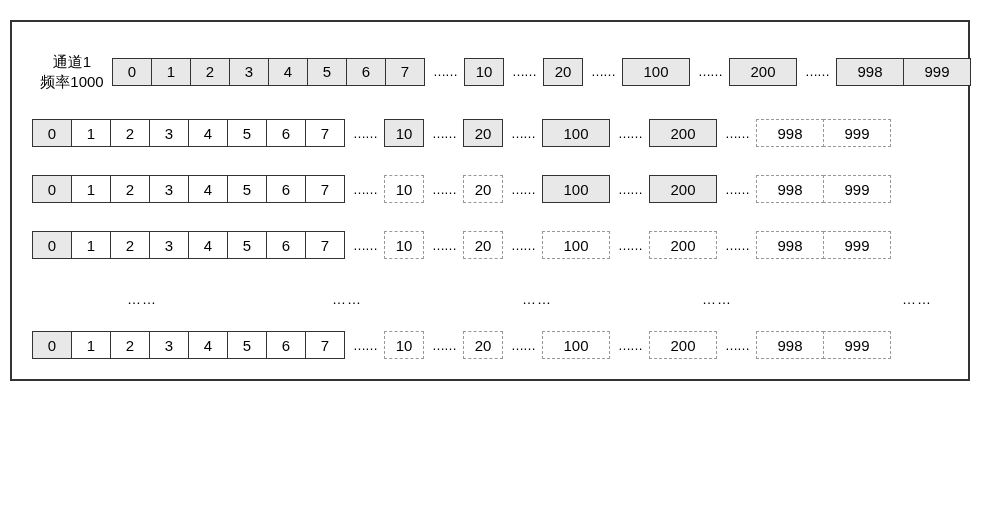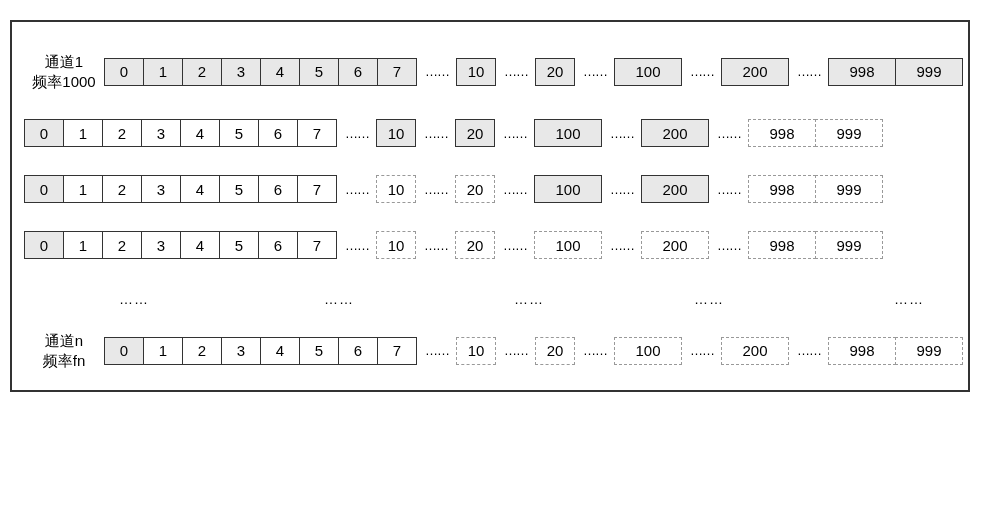--- a/index.html
+++ b/index.html
@@ -4,21 +4,21 @@
 <style>
   body {
     margin: 0;
     padding: 20px 10px;
     font-family: "SimSun", "Microsoft YaHei", sans-serif;
     background: #fff;
     font-size: 14px;
   }
   .container {
     border: 2px solid #333;
-    padding: 30px 20px 20px 12px;
+    padding: 30px 20px 20px 20px;
     width: 960px;
     box-sizing: border-box;
   }
   .row {
     display: flex;
     align-items: center;
     margin-bottom: 28px;
   }
   .row:last-child {
     margin-bottom: 0;
@@ -178,24 +178,20 @@
       </div>
     </div>
     <div class="vdots-row" style="position: relative;">
       <div class="vdots" style="position: absolute; left: 95px;">……</div>
       <div class="vdots" style="position: absolute; left: 300px;">……</div>
       <div class="vdots" style="position: absolute; left: 490px;">……</div>
       <div class="vdots" style="position: absolute; left: 670px;">……</div>
       <div class="vdots" style="position: absolute; left: 870px;">……</div>
     </div>
     <div class="row">
-      <div class="label">
-        <div>通道n</div>
-        <div>频率fn</div>
-      </div>
       <div class="cells">
         <div class="cell shaded">0</div>
         <div class="cell">1</div>
         <div class="cell">2</div>
         <div class="cell">3</div>
         <div class="cell">4</div>
         <div class="cell">5</div>
         <div class="cell">6</div>
         <div class="cell">7</div>
         <div class="dots">……</div>

